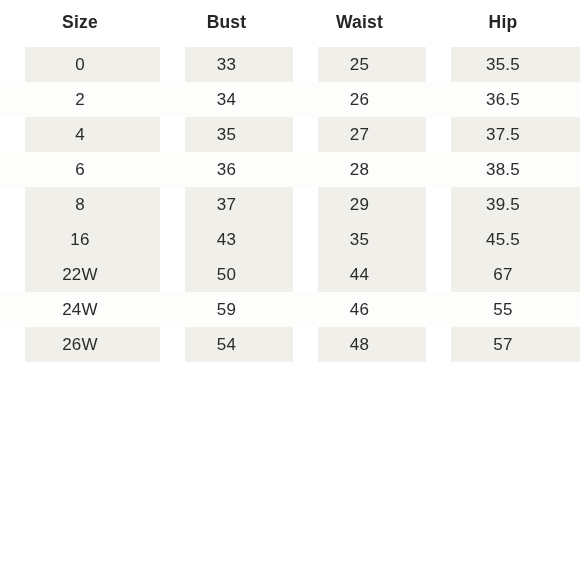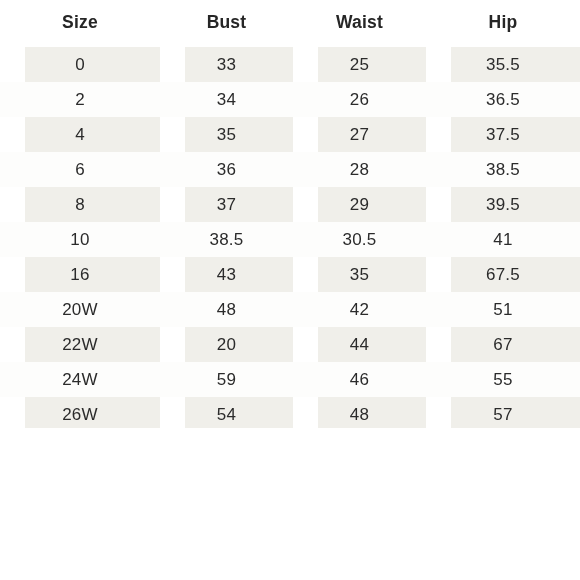--- a/index.html
+++ b/index.html
@@ -124,41 +124,29 @@
         <td>36</td>
         <td>28</td>
         <td>38.5</td>
       </tr>
       <tr class="shaded">
         <td>8</td>
         <td>37</td>
         <td>29</td>
         <td>39.5</td>
       </tr>
-      <tr class="plain">
-        <td>10</td>
-        <td>38.5</td>
-        <td>30.5</td>
-        <td>41</td>
-      </tr>
       <tr class="shaded">
         <td>16</td>
         <td>43</td>
         <td>35</td>
-        <td>67.5</td>
-      </tr>
-      <tr class="plain">
-        <td>20W</td>
-        <td>48</td>
-        <td>42</td>
-        <td>51</td>
+        <td>45.5</td>
       </tr>
       <tr class="shaded">
         <td>22W</td>
-        <td>20</td>
+        <td>50</td>
         <td>44</td>
         <td>67</td>
       </tr>
       <tr class="plain">
         <td>24W</td>
         <td>59</td>
         <td>46</td>
         <td>55</td>
       </tr>
       <tr class="shaded">

